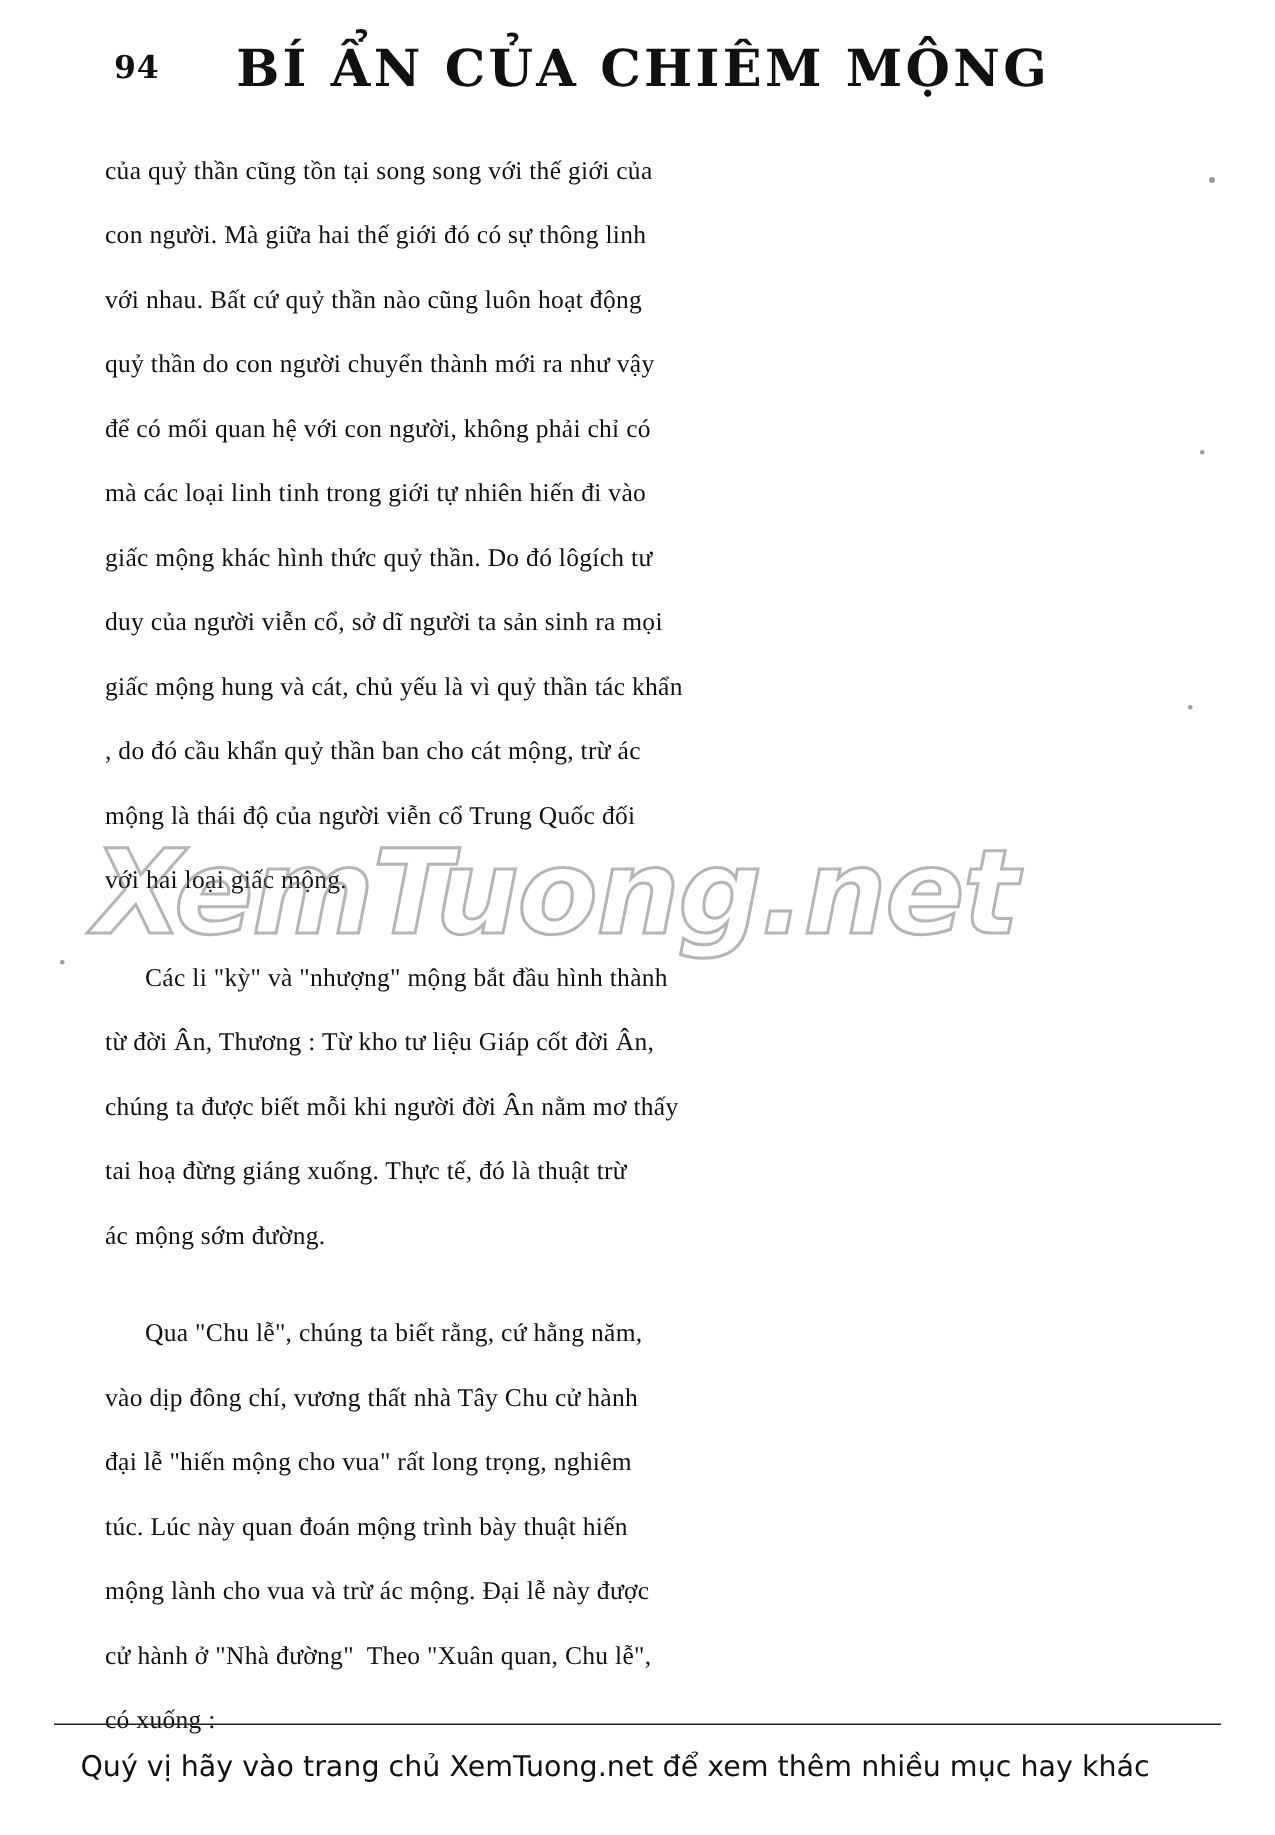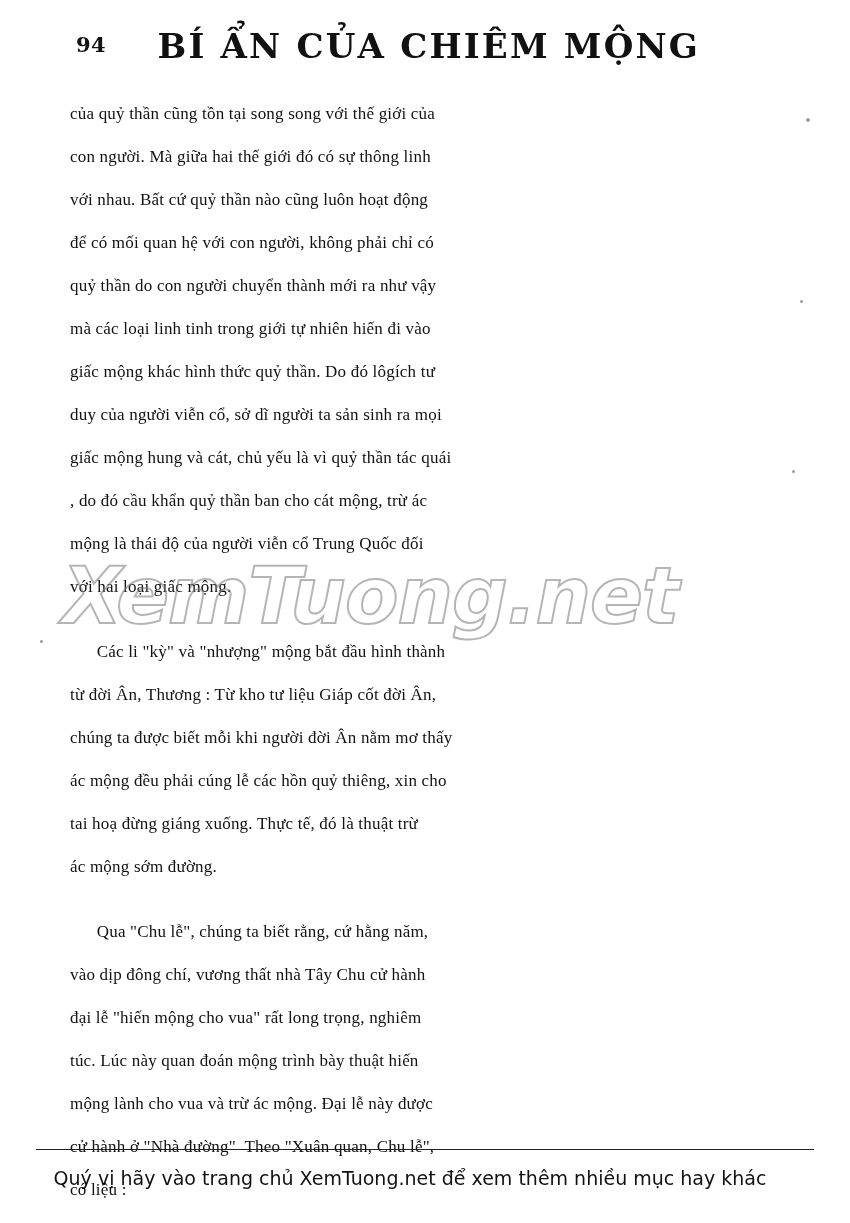--- a/index.html
+++ b/index.html
@@ -143,48 +143,47 @@
     <div class="folio">94</div>
     <div class="running-title">BÍ ẨN CỦA CHIÊM MỘNG</div>
   </div>
 
   <div class="body-text">
 
     <div class="para">
       <div class="line">của quỷ thần cũng tồn tại song song với thế giới của</div>
       <div class="line">con người. Mà giữa hai thế giới đó có sự thông linh</div>
       <div class="line">với nhau. Bất cứ quỷ thần nào cũng luôn hoạt động</div>
+      <div class="line">quỷ thần do con người chuyển thành mới ra như vậy</div>
       <div class="line">để có mối quan hệ với con người, không phải chỉ có</div>
-      <div class="line">quỷ thần do con người chuyển thành mới ra như vậy</div>
       <div class="line">mà các loại linh tinh trong giới tự nhiên hiến đi vào</div>
       <div class="line">giấc mộng khác hình thức quỷ thần. Do đó lôgích tư</div>
       <div class="line">duy của người viễn cổ, sở dĩ người ta sản sinh ra mọi</div>
-      <div class="line">giấc mộng hung và cát, chủ yếu là vì quỷ thần tác quái</div>
+      <div class="line">giấc mộng hung và cát, chủ yếu là vì quỷ thần tác khẩn</div>
       <div class="line">, do đó cầu khẩn quỷ thần ban cho cát mộng, trừ ác</div>
       <div class="line">mộng là thái độ của người viễn cổ Trung Quốc đối</div>
       <div class="line">với hai loại giấc mộng.</div>
     </div>
 
     <div class="para">
       <div class="line indent">      Các li "kỳ" và "nhượng" mộng bắt đầu hình thành</div>
       <div class="line">từ đời Ân, Thương : Từ kho tư liệu Giáp cốt đời Ân,</div>
       <div class="line">chúng ta được biết mỗi khi người đời Ân nằm mơ thấy</div>
-      <div class="line">ác mộng đều phải cúng lễ các hồn quỷ thiêng, xin cho</div>
       <div class="line">tai hoạ đừng giáng xuống. Thực tế, đó là thuật trừ</div>
       <div class="line">ác mộng sớm đường.</div>
     </div>
 
     <div class="para">
       <div class="line indent">      Qua "Chu lễ", chúng ta biết rằng, cứ hằng năm,</div>
       <div class="line">vào dịp đông chí, vương thất nhà Tây Chu cử hành</div>
       <div class="line">đại lễ "hiến mộng cho vua" rất long trọng, nghiêm</div>
       <div class="line">túc. Lúc này quan đoán mộng trình bày thuật hiến</div>
       <div class="line">mộng lành cho vua và trừ ác mộng. Đại lễ này được</div>
       <div class="line">cử hành ở "Nhà đường"  Theo "Xuân quan, Chu lễ",</div>
-      <div class="line">có liệu :</div>
+      <div class="line">có xuống :</div>
     </div>
 
   </div>
 
   <div class="watermark">
     <div class="watermark-text">XemTuong.net</div>
   </div>
 
   <div class="speck" style="left:806px;top:118px;width:4px;height:4px;"></div>
   <div class="speck" style="left:800px;top:300px;width:3px;height:3px;"></div>

